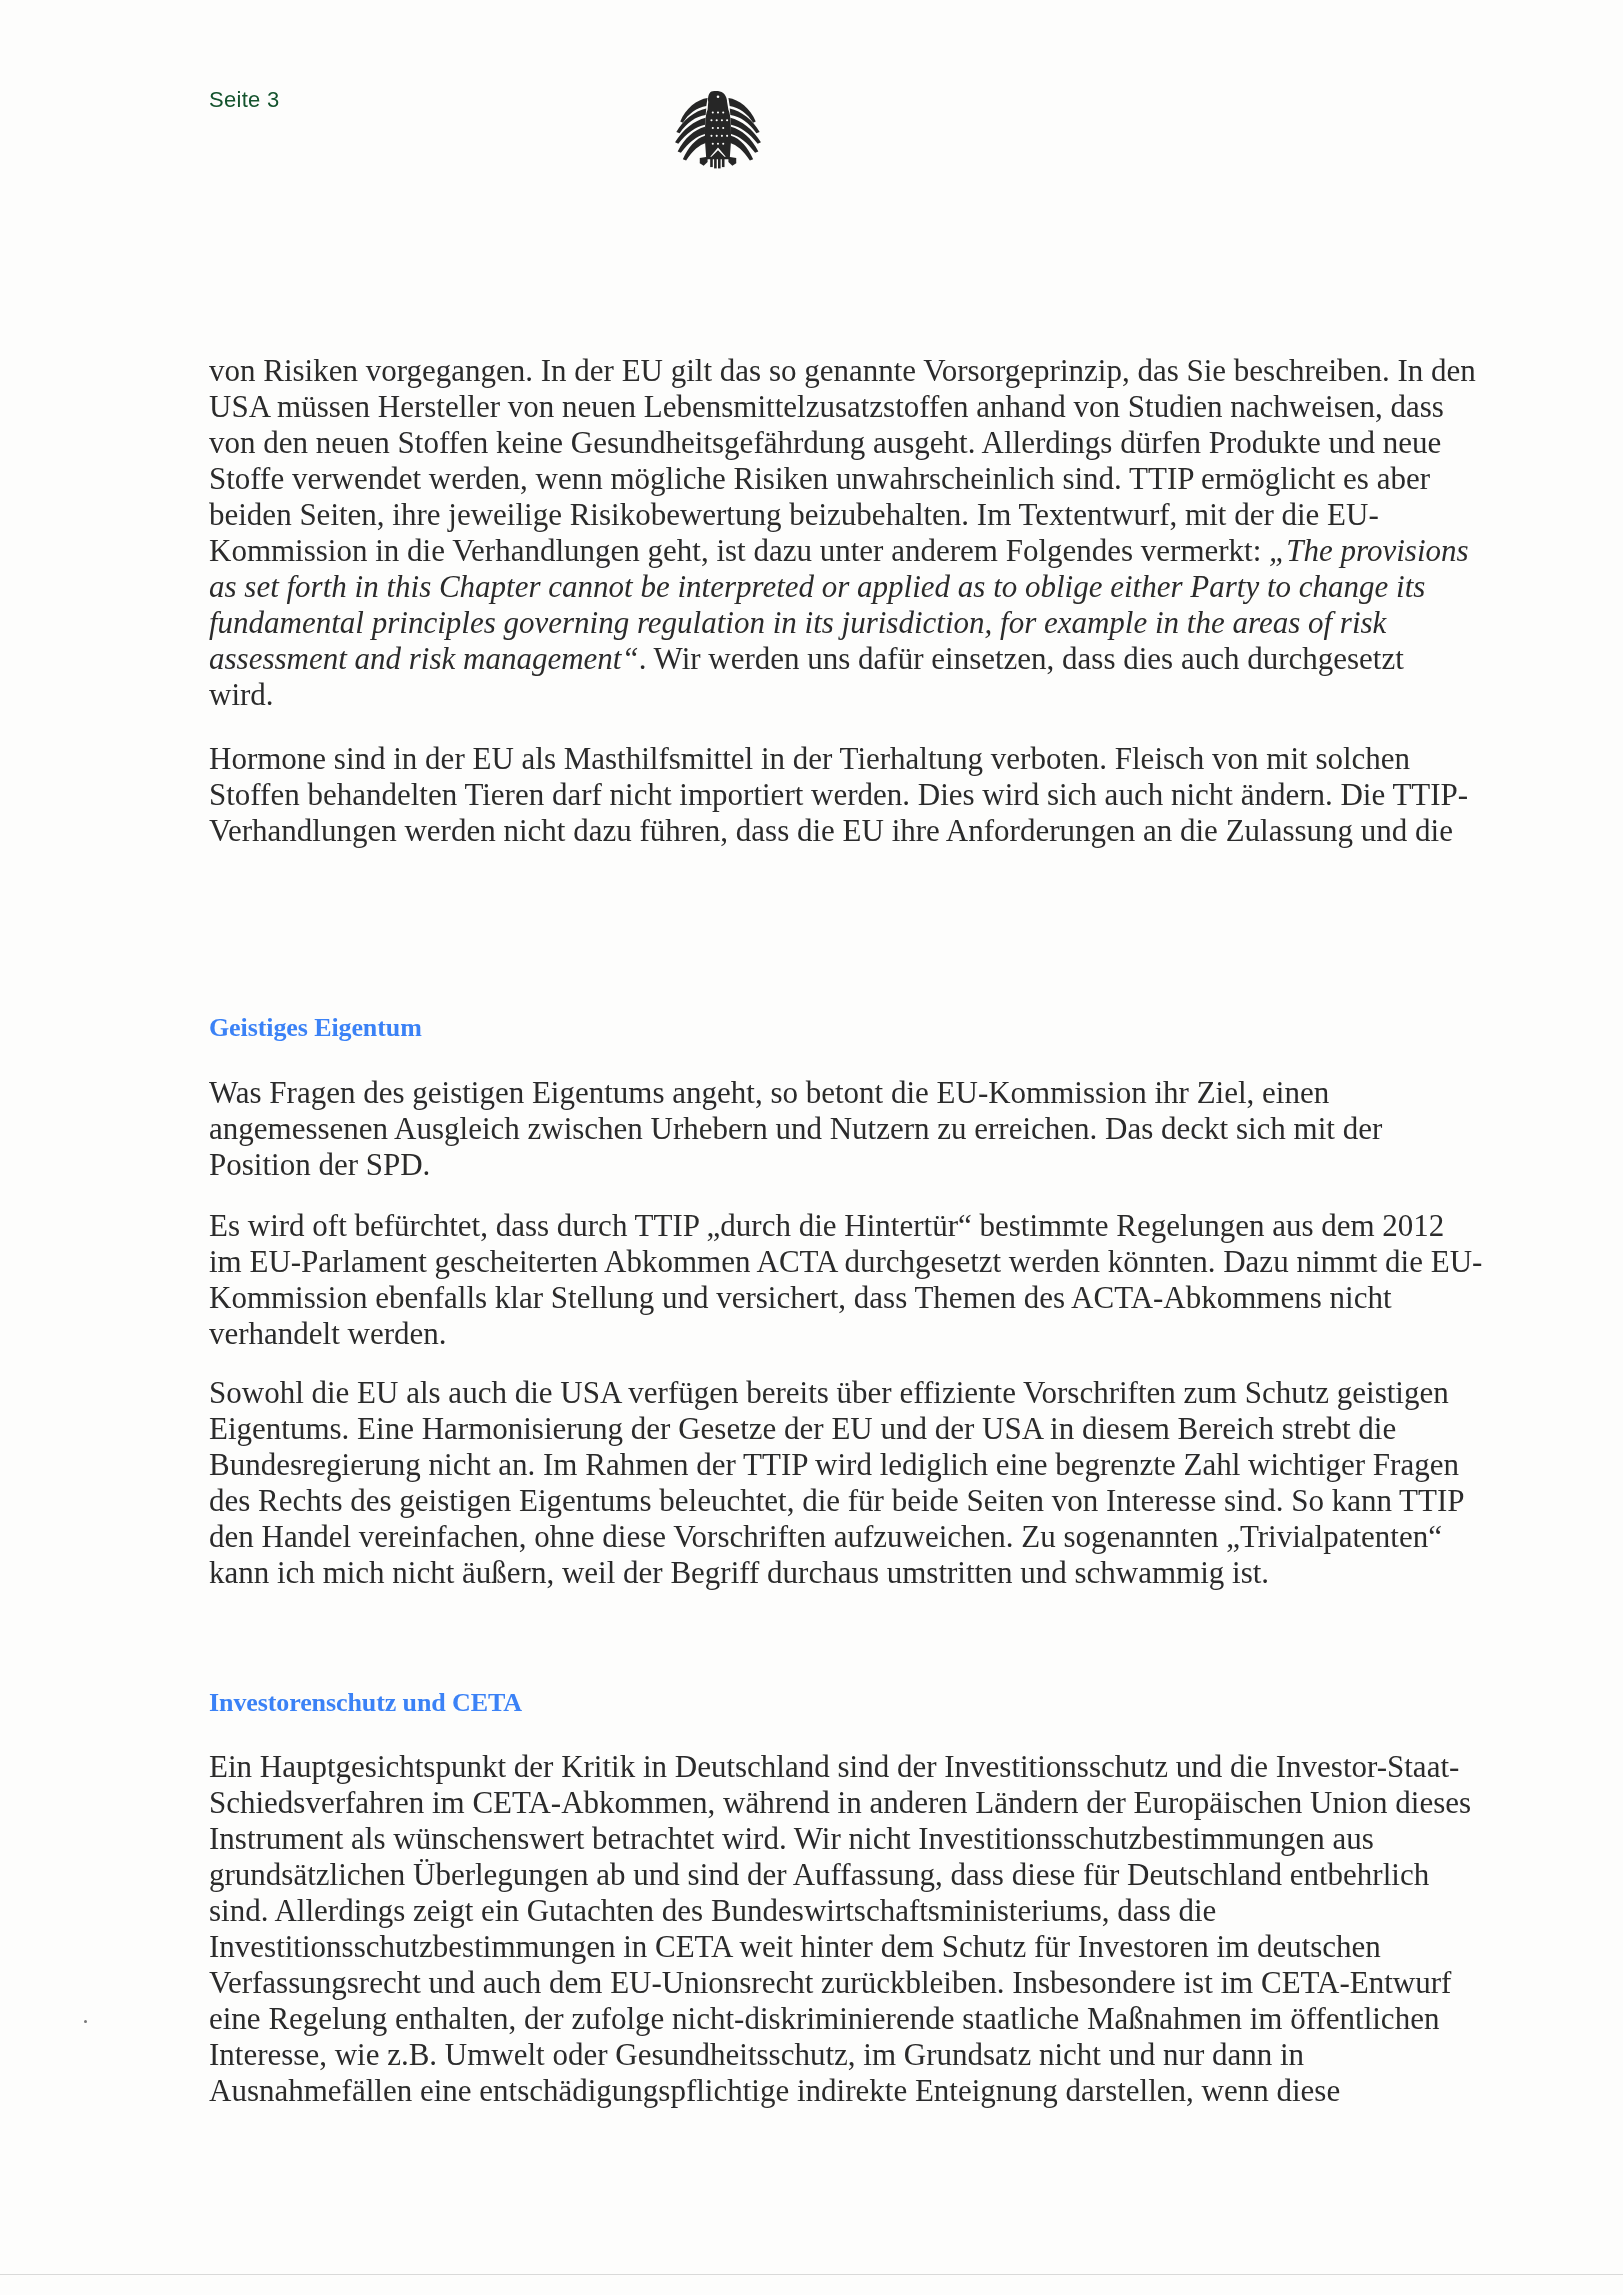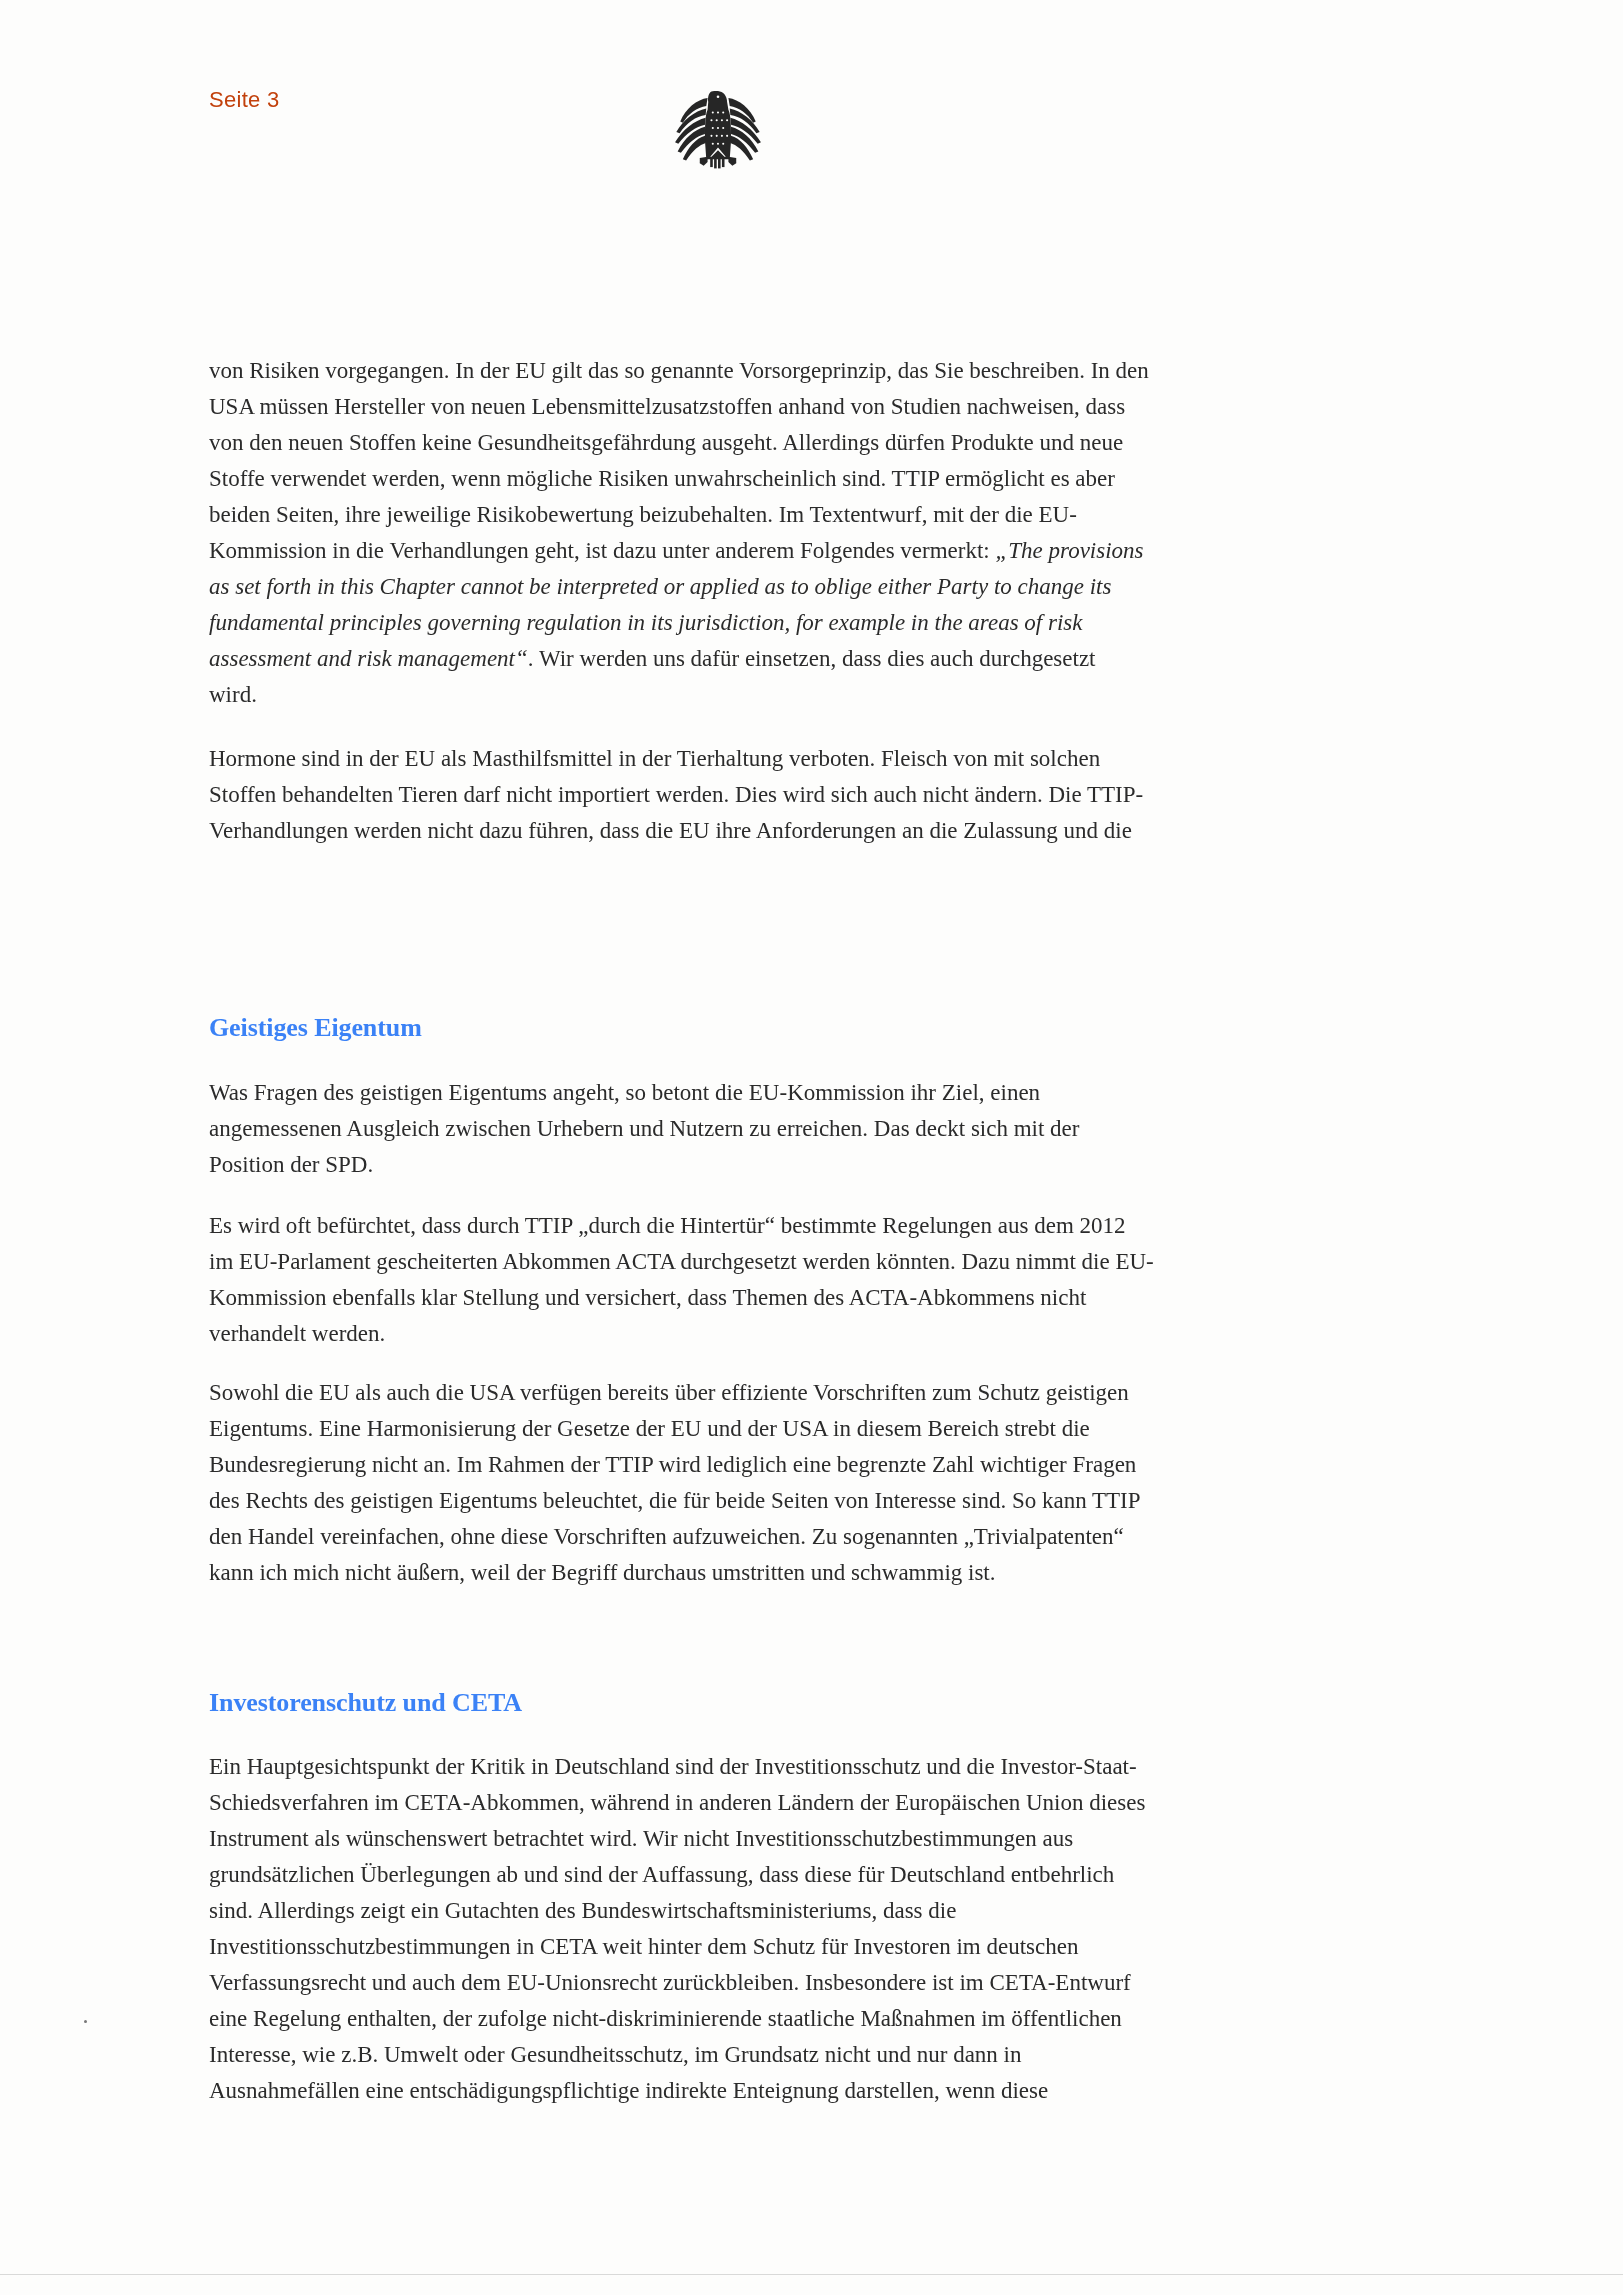--- a/index.html
+++ b/index.html
@@ -5,24 +5,24 @@
   html, body { margin: 0; padding: 0; }
   body {
     width: 1623px; height: 2295px; position: relative; overflow: hidden;
     background: #fdfdfc;
     color: #2b2b2b;
     font-family: "Liberation Serif", "DejaVu Serif", serif;
   }
   .page-number {
     position: absolute; left: 209px; top: 87px;
     font-family: "Liberation Sans", "DejaVu Sans", sans-serif;
-    font-size: 22px; color: #c2410c; letter-spacing: 0.3px;
+    font-size: 22px; color: #14532d; letter-spacing: 0.3px;
   }
   .emblem { position: absolute; left: 671px; top: 89px; width: 94px; height: 82px; }
-  .block { position: absolute; left: 209px; width: 1303px; font-size: 23px; line-height: 36px; }
+  .block { position: absolute; left: 209px; width: 1303px; font-size: 31px; line-height: 36px; }
   .line { display: block; white-space: nowrap; }
   .it { font-style: italic; }
   .heading { font-weight: bold; color: #3b82f6; letter-spacing: -0.1px; font-size: 26px; }
   .scan-line { position: absolute; left: 0; top: 2274px; width: 1623px; height: 1.3px; background: #c9c9c9; opacity: .7; }
   .speck { position: absolute; width: 3.3px; height: 3.3px; border-radius: 50%; background: #777; }
 </style>
 </head>
 <body>
 
 <div class="page-number">Seite 3</div>

